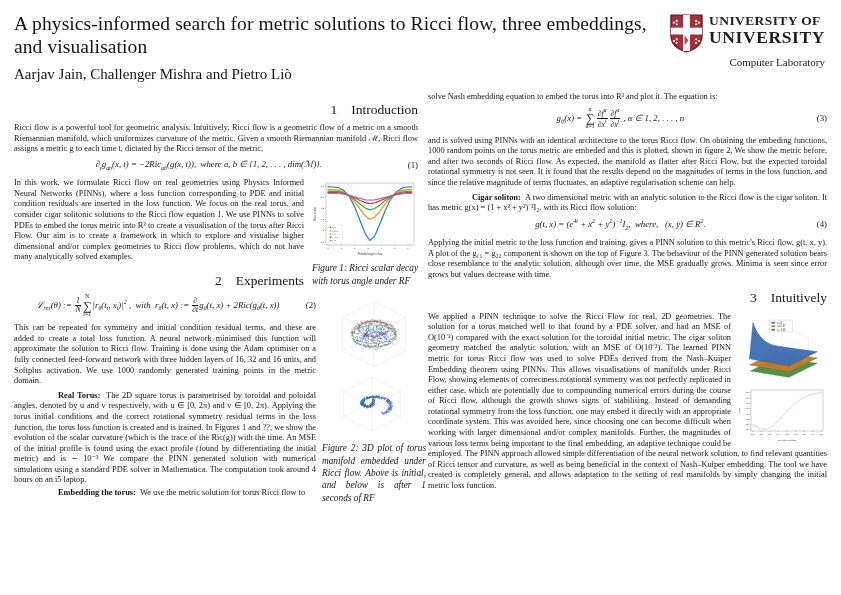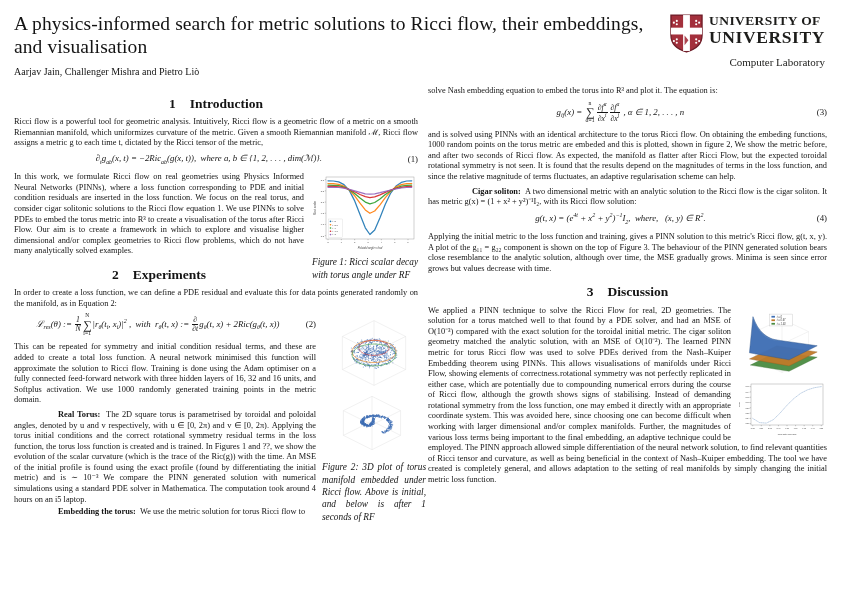--- a/index.html
+++ b/index.html
@@ -1,31 +1,31 @@
 <!DOCTYPE html>
 <html><head>
 <meta charset="utf-8">
 <style>
   html,body{margin:0;padding:0;background:#fff;}
   .page{position:relative;width:841px;height:595px;background:#ffffff;overflow:hidden;
         font-family:"Liberation Serif",serif;color:#141414;}
   .inner{padding:12px 14px 0 14px;}
   h1.title{font-size:19.5px;font-weight:400;line-height:1.18;margin:0;max-width:655px;letter-spacing:.1px;}
-  .authors{font-size:10px;margin-top:8px;}
+  .authors{font-size:15px;margin-top:8px;}
   .logo{position:absolute;top:14px;right:16px;display:flex;flex-direction:column;align-items:flex-end;}
   .logo-top{display:flex;align-items:flex-start;gap:6px;}
   .wordmark{display:flex;flex-direction:column;line-height:1;color:#1d1d1b;}
   .wm1{font-size:13.5px;font-weight:700;letter-spacing:.4px;}
   .wm2{font-size:17.5px;font-weight:700;letter-spacing:.6px;margin-top:1px;}
   .logo-sub{font-size:11px;margin-top:3px;color:#1d1d1b;}
   .columns{display:flex;gap:10px;margin-top:9px;}
   .col{font-size:8.35px;line-height:1.27;text-align:justify;}
   .col-left{width:404px;}
   .col-right{width:399px;}
-  h2.sec{font-size:13.5px;margin:9px 0 5px 0;text-align:center;font-weight:700;}
+  h2.sec{font-size:13.5px;margin:9px 0 5px 0;text-align:right;font-weight:400;}
   h2.sec .secnum{margin-right:14px;}
   p{margin:0 0 4px 0;}
   p.tight{margin-bottom:2px;}
   b.plabel{font-weight:700;margin-left:44px;}
   .eqrow{display:flex;align-items:center;margin:4px 0 6px 0;font-size:8.8px;}
   .eqbody{flex:1;text-align:center;font-style:italic;}
   .eqnum{font-style:normal;padding-left:4px;}
   sub,sup{font-size:68%;}
   .frac{display:inline-flex;flex-direction:column;vertical-align:middle;text-align:center;line-height:1.1;font-size:88%;margin:0 1px;}
   .frac>span:first-child{border-bottom:.7px solid #141414;padding:0 1px;}
@@ -68,21 +68,21 @@
           <path d="M15,22 l4,5 -4,5 z" fill="#a3303c" opacity=".9"></path>
         </svg>
         <div class="wordmark">
           <span class="wm1">UNIVERSITY OF</span>
           <span class="wm2">UNIVERSITY</span>
         </div>
       </div>
       <div class="logo-sub">Computer Laboratory</div>
     </div>
 
-    <h1 class="title">A physics-informed search for metric solutions to Ricci flow, their embeddings, and visualisation</h1>
+    <h1 class="title">A physics-informed search for metric solutions to Ricci flow, three embeddings, and visualisation</h1>
     <div class="authors">Aarjav Jain, Challenger Mishra and Pietro Liò</div>
 
     <div class="columns">
 
       <div class="col col-left">
         <h2 class="sec"><span class="secnum">1</span><span>Introduction</span></h2>
         <p>Ricci flow is a powerful tool for geometric analysis.  Intuitively, Ricci flow is a geometric flow of a metric on a smooth Riemannian manifold, which uniformizes curvature of the metric.  Given a smooth Riemannian manifold ℳ, Ricci flow assigns a metric g to each time t, dictated by the Ricci tensor of the metric,</p>
 
         <div class="eqrow">
           <span class="eqbody">∂<sub>t</sub>g<sub>ab</sub>(x, t) = −2Ric<sub>ab</sub>(g(x, t)),&nbsp;&nbsp;where a, b ∈ {1, 2, . . . , dim(ℳ)}.</span>
@@ -136,21 +136,20 @@
               <text x="19.5" y="58.1" font-size="2.3" fill="#444" font-family="Liberation Sans, sans-serif">t=1.5</text>
               <circle cx="17.5" cy="60.599999999999994" r="0.8" fill="#9467bd"></circle>
               <text x="19.5" y="61.400000000000006" font-size="2.3" fill="#444" font-family="Liberation Sans, sans-serif">t=2</text>
             </svg>
           <figcaption class="caption">Figure 1: Ricci scalar decay with torus angle under RF</figcaption>
         </figure>
 
         <p>In this work, we formulate Ricci flow on real geometries using Physics Informed Neural Networks (PINNs), where a loss function corresponding to PDE and initial condition residuals are inserted in the loss function. We focus on the real torus, and consider cigar solitonic solutions to the Ricci flow equation 1.  We use PINNs to solve PDEs to embed the torus metric into R³ to create a visualisation of the torus after Ricci Flow. Our aim is to create a framework in which to explore and visualise higher dimensional and/or complex geometries to Ricci flow problems, which do not have many analytically solved examples.</p>
 
         <h2 class="sec"><span class="secnum">2</span><span>Experiments</span></h2>
-        <p>In order to create a loss function, we can define a PDE residual and evaluate this for data points generated randomly on the manifold, as in Equation 2:</p>
 
         <figure class="figR fig2">
           <svg id="fig2a-svg" class="plot" width="104" height="78">
               <line x1="52" y1="38.765" x2="52" y2="5.615000000000002" stroke="#dcdcdc" stroke-width="0.4"></line>
               <line x1="52" y1="38.765" x2="20.380000000000003" y2="54.575" stroke="#dcdcdc" stroke-width="0.4"></line>
               <line x1="52" y1="38.765" x2="83.62" y2="54.575" stroke="#dcdcdc" stroke-width="0.4"></line>
               <line x1="52" y1="5.615000000000002" x2="20.380000000000003" y2="21.425" stroke="#dcdcdc" stroke-width="0.4"></line>
               <line x1="52" y1="5.615000000000002" x2="83.62" y2="21.425" stroke="#dcdcdc" stroke-width="0.4"></line>
               <line x1="20.380000000000003" y1="54.575" x2="20.380000000000003" y2="21.425" stroke="#dcdcdc" stroke-width="0.4"></line>
               <line x1="20.380000000000003" y1="54.575" x2="52" y2="70.385" stroke="#dcdcdc" stroke-width="0.4"></line>
@@ -1574,21 +1573,21 @@
 
         <p class="tight"><b class="plabel">Cigar soliton:</b>&nbsp;&nbsp;<span>A two dimensional metric with an analytic solution to the Ricci flow is the cigar soliton.  It has metric g(x) = (1 + x² + y²)⁻¹I₂, with its Ricci flow solution:</span></p>
 
         <div class="eqrow">
           <span class="eqbody">g(t, x) = (e<sup>4t</sup> + x<sup>2</sup> + y<sup>2</sup>)<sup>−1</sup>I<sub>2</sub>,&nbsp; where,&nbsp;&nbsp; (x, y) ∈ R<sup>2</sup>.</span>
           <span class="eqnum">(4)</span>
         </div>
 
         <p>Applying the initial metric to the loss function and training, gives a PINN solution to this metric's Ricci flow, g(t, x, y).  A plot of the g₁₁ = g₂₂ component is shown on the top of Figure 3.  The behaviour of the PINN generated solution bears close resemblance to the analytic solution, although over time, the MSE gradually grows.  Minima is seen since error grows but values decrease with time.</p>
 
-        <h2 class="sec"><span class="secnum">3</span><span>Discussion</span></h2>
+        <h2 class="sec"><span class="secnum">3</span><span>Intuitively</span></h2>
 
         <figure class="figR fig3">
           <svg id="fig3a-svg" class="plot" width="88" height="72" viewBox="0 0 100 80">
               <line x1="50" y1="43.935" x2="50" y2="11.685000000000002" stroke="#dcdcdc" stroke-width="0.4"></line>
               <line x1="50" y1="43.935" x2="19.900000000000002" y2="58.125" stroke="#dcdcdc" stroke-width="0.4"></line>
               <line x1="50" y1="43.935" x2="80.1" y2="58.125" stroke="#dcdcdc" stroke-width="0.4"></line>
               <line x1="50" y1="11.685000000000002" x2="19.900000000000002" y2="25.875" stroke="#dcdcdc" stroke-width="0.4"></line>
               <line x1="50" y1="11.685000000000002" x2="80.1" y2="25.875" stroke="#dcdcdc" stroke-width="0.4"></line>
               <line x1="19.900000000000002" y1="58.125" x2="19.900000000000002" y2="25.875" stroke="#dcdcdc" stroke-width="0.4"></line>
               <line x1="19.900000000000002" y1="58.125" x2="50" y2="72.315" stroke="#dcdcdc" stroke-width="0.4"></line>

